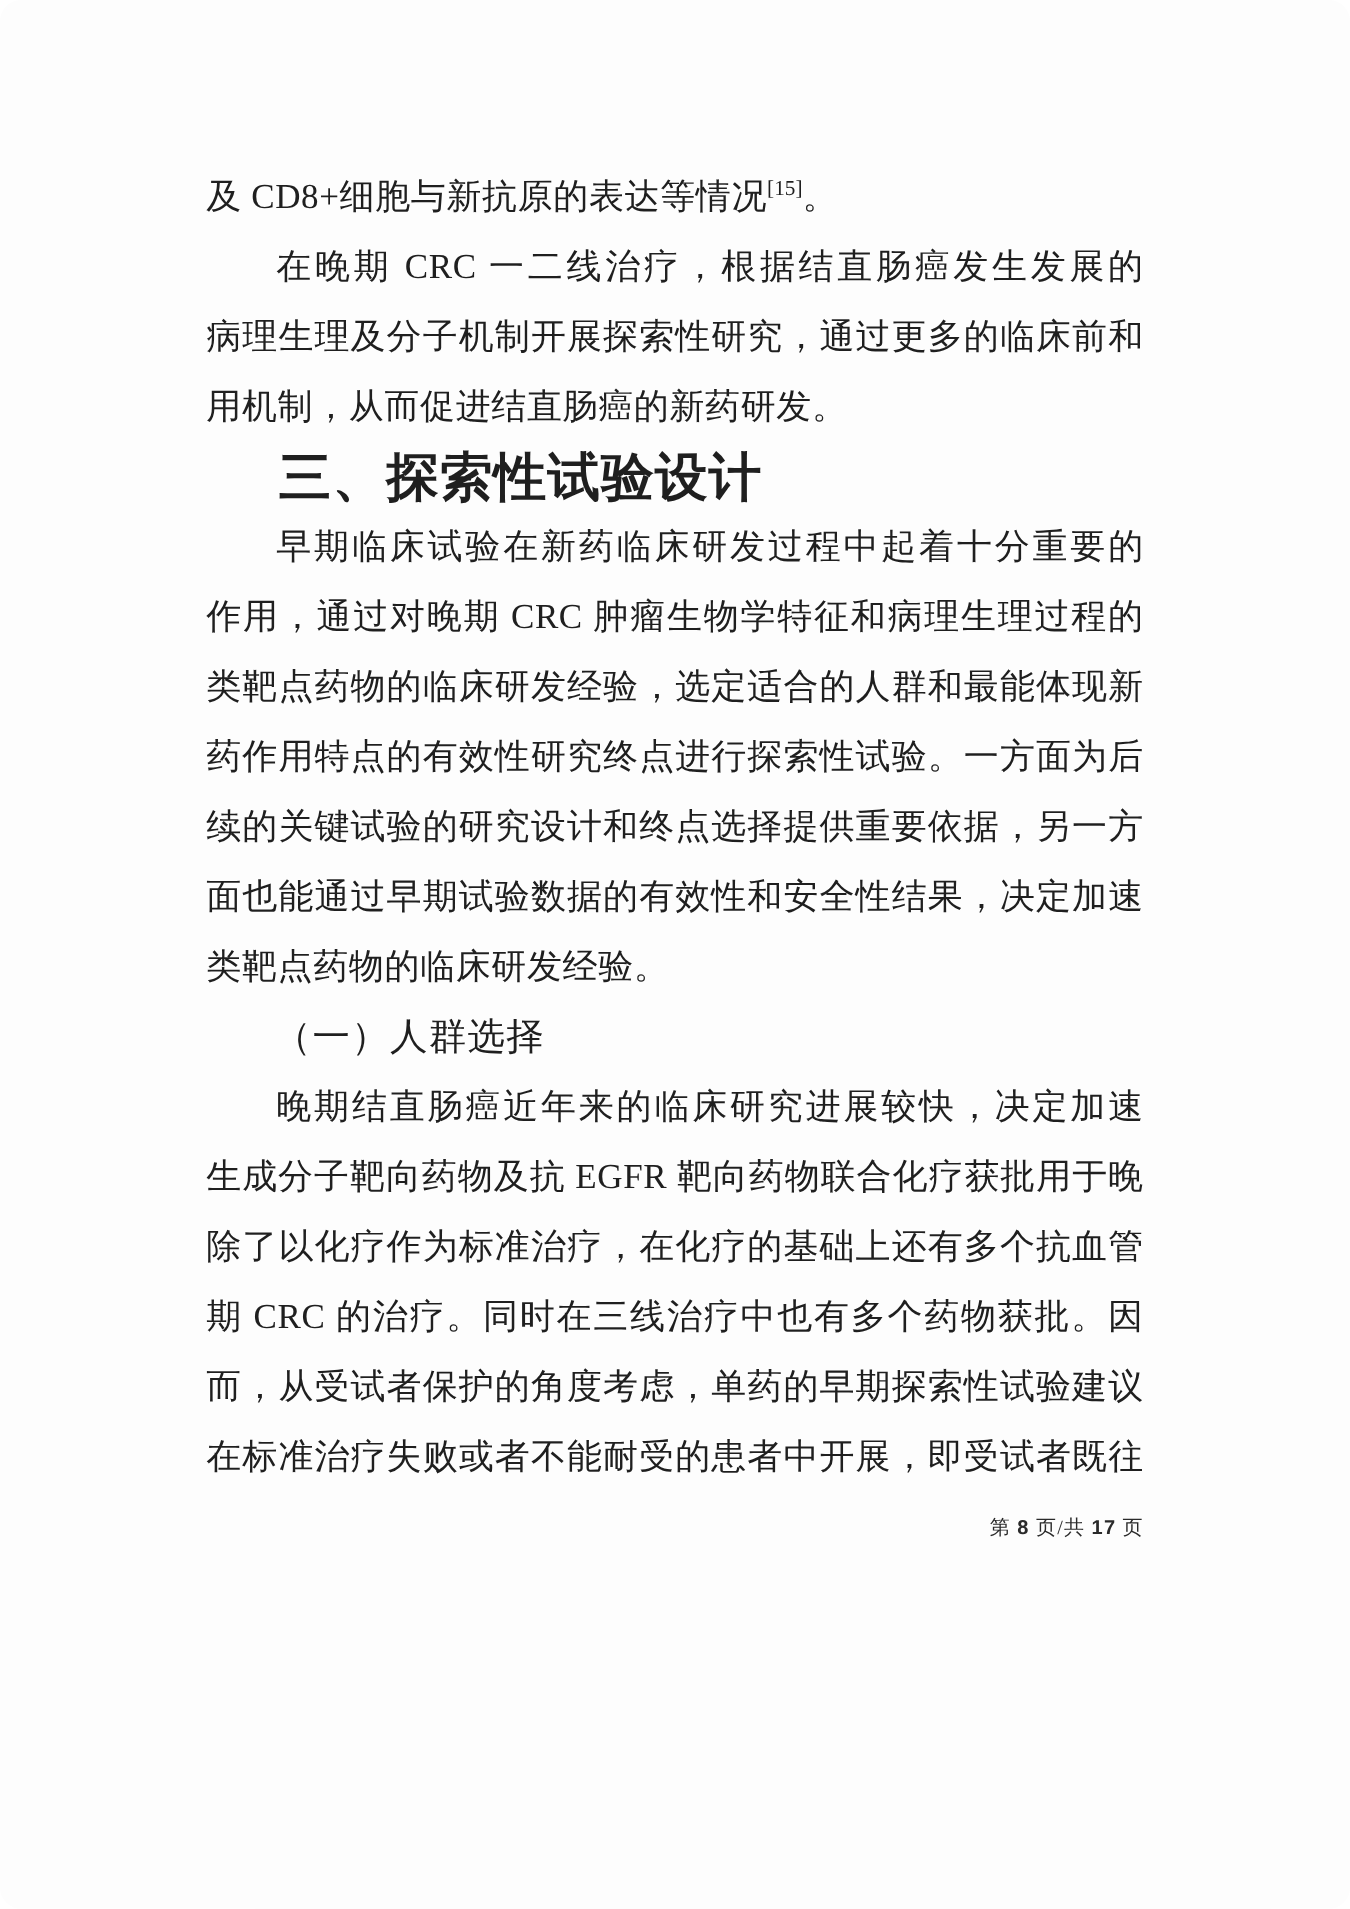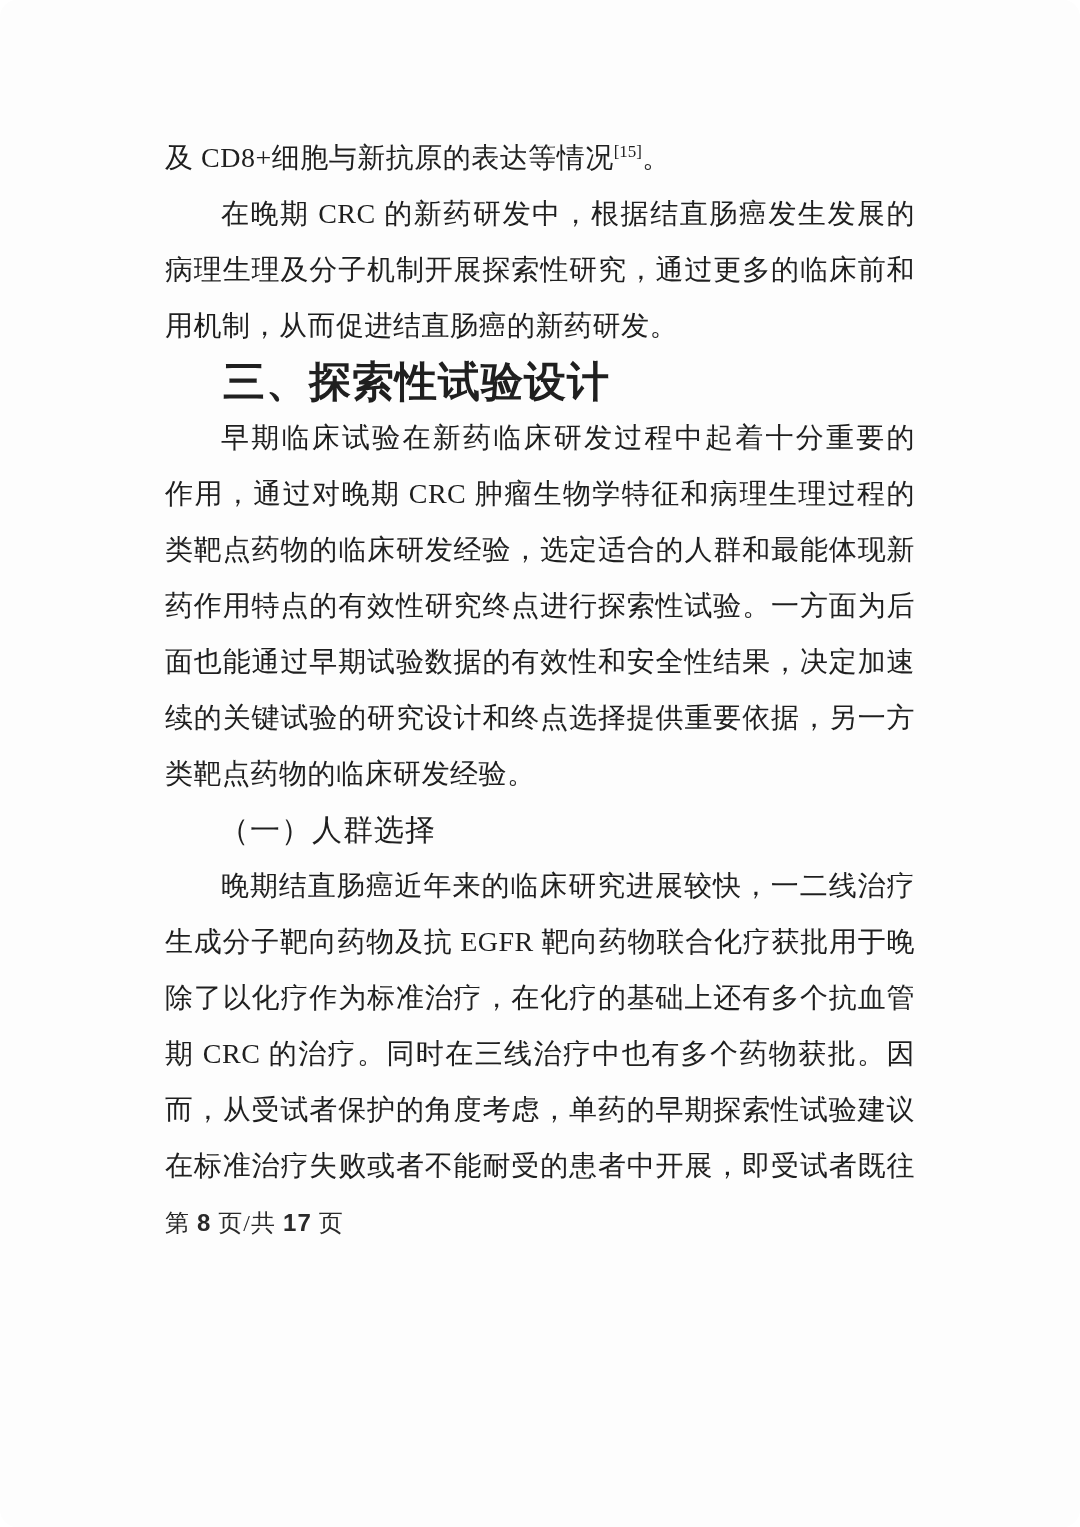--- a/index.html
+++ b/index.html
@@ -51,54 +51,54 @@
   .fnref {
     font-size: 17px;
     vertical-align: super;
     line-height: 0;
     letter-spacing: 0;
   }
   .footer {
     margin-top: 12px;
     height: 34px;
     line-height: 34px;
-    text-align: left;
-    font-size: 24px;
+    text-align: right;
+    font-size: 16px;
     color: #2a2a2a;
     letter-spacing: 1px;
   }
   .footer b {
     font-family: "Liberation Sans", "DejaVu Sans", sans-serif;
     font-weight: 700;
   }
 </style>
 </head>
 <body>
 
 <div class="page">
 
   <div class="line"><span>及 CD8+细胞与新抗原的表达等情况</span><sup class="fnref">[15]</sup><span>。</span></div>
 
-  <div class="line ind just">在晚期 CRC 的新药研发中，根据结直肠癌发生发展的</div>
+  <div class="line ind just">在晚期 CRC 一二线治疗，根据结直肠癌发生发展的</div>
   <div class="line just">病理生理及分子机制开展探索性研究，通过更多的临床前和</div>
   <div class="line">用机制，从而促进结直肠癌的新药研发。</div>
 
   <div class="line heading">三、探索性试验设计</div>
 
   <div class="line ind just">早期临床试验在新药临床研发过程中起着十分重要的</div>
   <div class="line just">作用，通过对晚期 CRC 肿瘤生物学特征和病理生理过程的深</div>
   <div class="line just">类靶点药物的临床研发经验，选定适合的人群和最能体现新</div>
   <div class="line just">药作用特点的有效性研究终点进行探索性试验。一方面为后</div>
+  <div class="line just">续的关键试验的研究设计和终点选择提供重要依据，另一方</div>
   <div class="line just">面也能通过早期试验数据的有效性和安全性结果，决定加速</div>
-  <div class="line just">续的关键试验的研究设计和终点选择提供重要依据，另一方</div>
   <div class="line">类靶点药物的临床研发经验。</div>
 
   <div class="line subheading">（一）人群选择</div>
 
-  <div class="line ind just">晚期结直肠癌近年来的临床研究进展较快，一二线治疗</div>
+  <div class="line ind just">晚期结直肠癌近年来的临床研究进展较快，决定加速</div>
   <div class="line just">生成分子靶向药物及抗 EGFR 靶向药物联合化疗获批用于晚</div>
   <div class="line just">除了以化疗作为标准治疗，在化疗的基础上还有多个抗血管</div>
   <div class="line just">期 CRC 的治疗。同时在三线治疗中也有多个药物获批。因</div>
   <div class="line just">而，从受试者保护的角度考虑，单药的早期探索性试验建议</div>
   <div class="line just">在标准治疗失败或者不能耐受的患者中开展，即受试者既往</div>
 
   <div class="footer"><span>第 </span><b>8</b><span> 页/共 </span><b>17</b><span> 页</span></div>
 
 </div>
 

